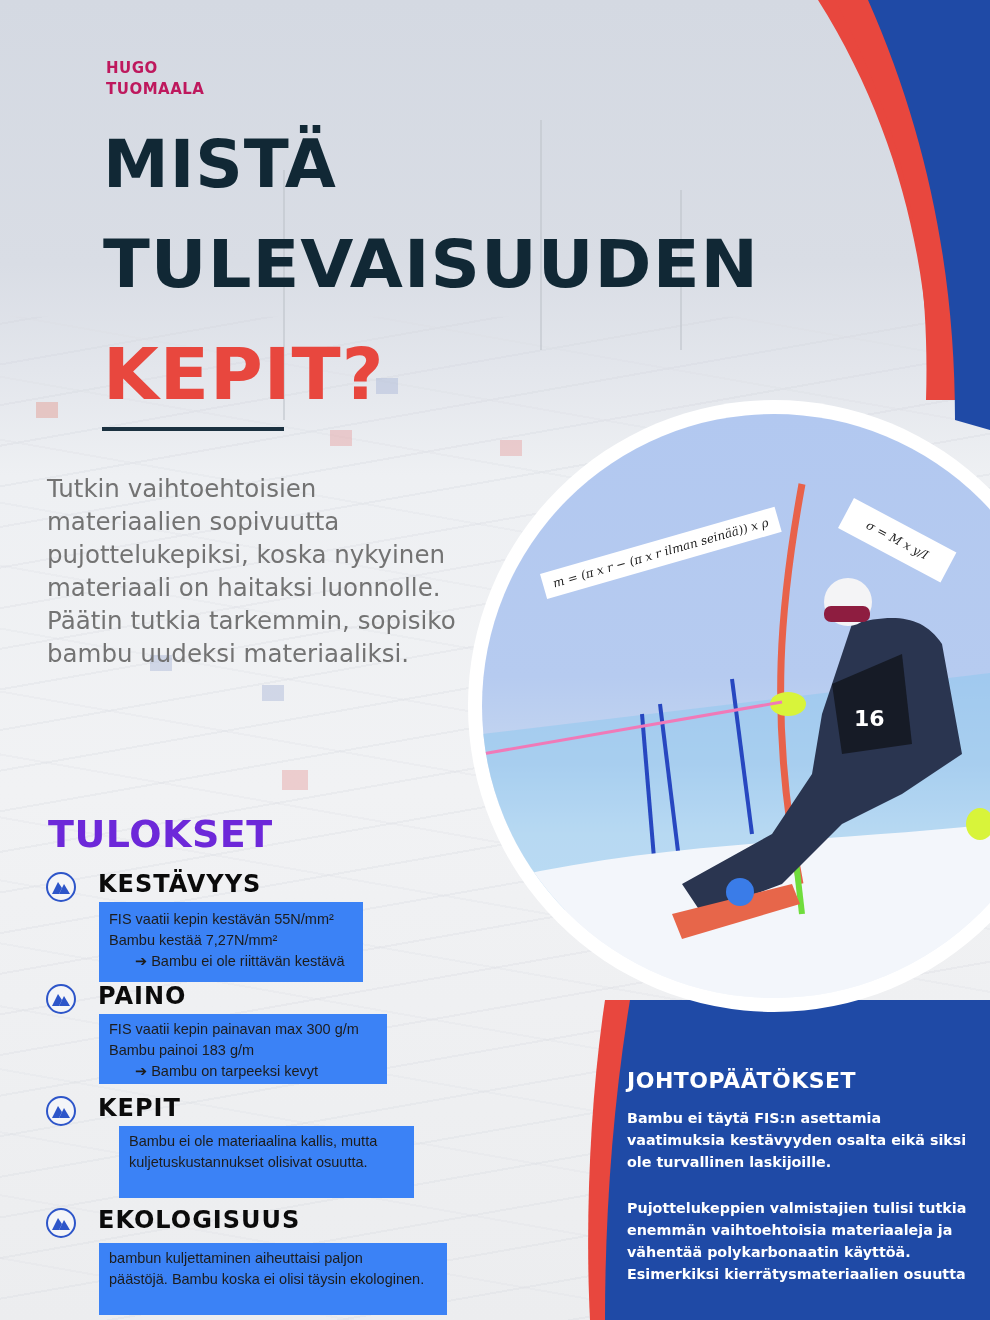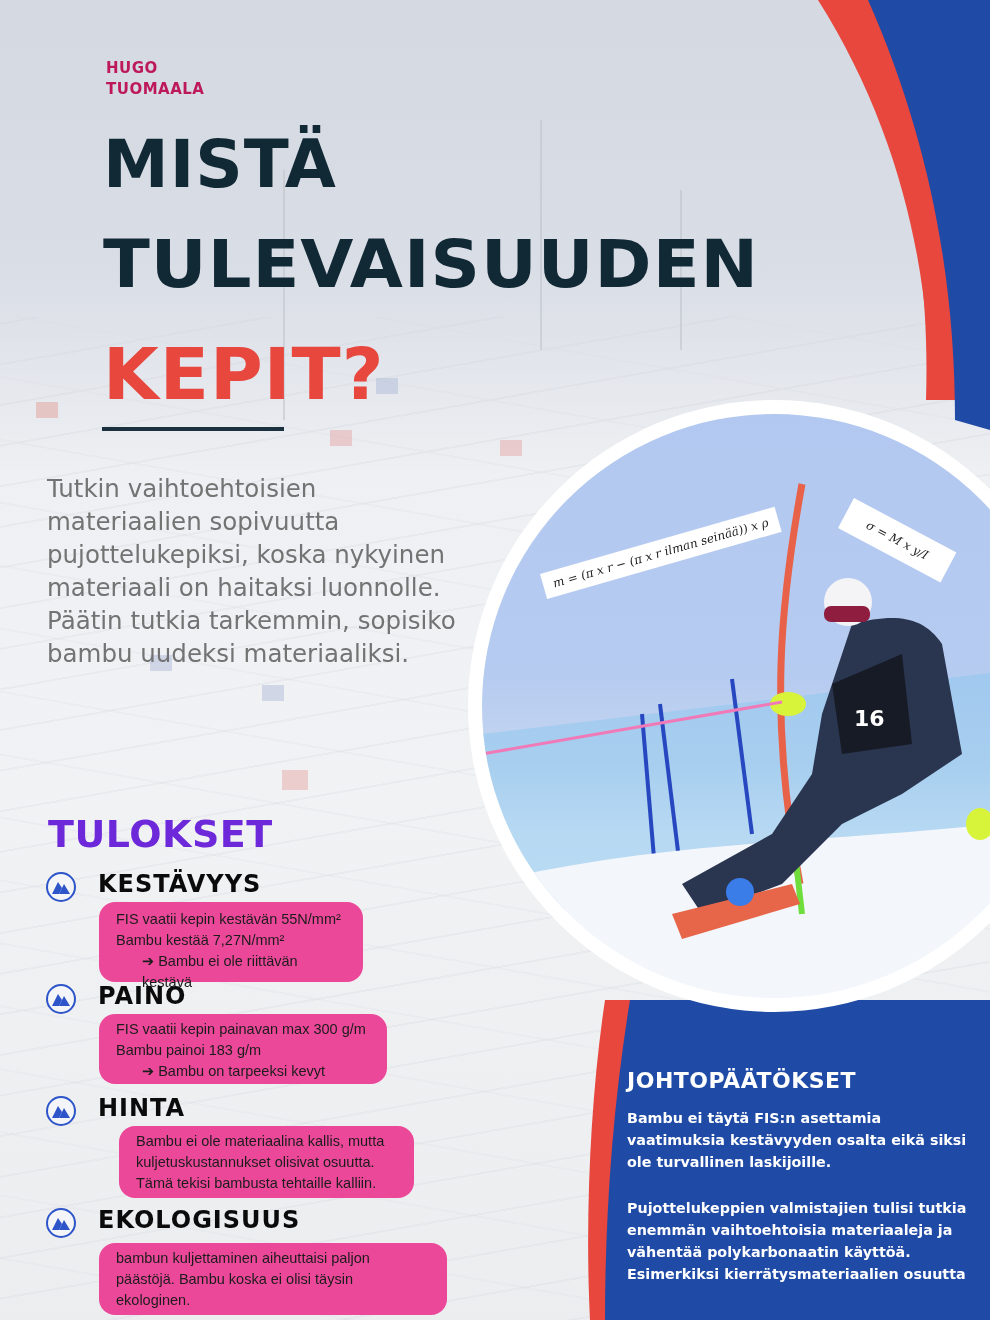--- a/index.html
+++ b/index.html
@@ -28,22 +28,22 @@
   .intro{position:absolute;left:47px;top:472px;width:420px;font-family:"DejaVu Sans",sans-serif;
     font-size:24.5px;line-height:33px;color:#737373;}
   .results-h{position:absolute;left:48px;top:812px;font-family:"DejaVu Sans",sans-serif;font-weight:bold;
     font-size:38px;color:#6d28d9;letter-spacing:.5px;}
   .res-item{position:absolute;left:46px;}
   .res-icon{position:absolute;left:0;top:0;width:30px;height:30px;border-radius:50%;
     border:2.5px solid #2d55c9;box-sizing:border-box;background:#f4f5f8;}
   .res-icon svg{position:absolute;left:4px;top:6px;}
   .res-title{position:absolute;left:52px;top:-2px;font-family:"DejaVu Sans",sans-serif;font-weight:bold;
     font-size:24px;color:#0b0b0b;letter-spacing:1px;white-space:nowrap;}
-  .res-box{position:absolute;background:#ec4899;font-family:"Liberation Sans",sans-serif;
-    font-size:14.5px;line-height:21px;color:#1c1c1c;padding:7px 17px;box-sizing:border-box;border-radius:16px;}
+  .res-box{position:absolute;background:#3b82f6;font-family:"Liberation Sans",sans-serif;
+    font-size:14.5px;line-height:21px;color:#1c1c1c;padding:7px 10px;box-sizing:border-box;}
   .res-box .arrow-line{padding-left:26px;}
   .circle-wrap{position:absolute;left:468px;top:400px;width:612px;height:612px;border-radius:50%;
     background:#ffffff;}
   .circle{position:absolute;left:14px;top:14px;width:584px;height:584px;border-radius:50%;overflow:hidden;
     background:linear-gradient(180deg,#b2c8f0 0%,#b6cbf0 45%,#c5d6f0 60%,#e7edf7 72%,#f3f6fb 100%);}
   .formula{position:absolute;background:#fff;font-family:"DejaVu Serif",serif;font-style:italic;
     font-size:12px;color:#222;padding:6px 10px;white-space:nowrap;}
   .conc{position:absolute;left:627px;top:1068px;width:350px;color:#ffffff;font-family:"DejaVu Sans",sans-serif;}
   .conc-h{font-weight:bold;font-size:22px;letter-spacing:.5px;margin-bottom:14px;}
   .conc p{margin:0 0 24px 0;font-weight:bold;font-size:14.3px;line-height:22px;}
@@ -117,26 +117,25 @@
   <div class="arrow-line"><span>➔</span> <span>Bambu on tarpeeksi kevyt</span></div>
 </div>
 
 <div class="res-item" style="top:1096px;">
   <div class="res-icon">
     <svg width="18" height="14" viewBox="0 0 18 14">
         <polygon points="0,14 6,2 10,8 7,14" fill="#2d55c9"></polygon>
         <polygon points="7,14 12,4 18,14" fill="#2d55c9"></polygon>
       </svg>
   </div>
-  <div class="res-title">HINTA</div>
+  <div class="res-title">KEPIT</div>
 </div>
 <div class="res-box" style="left:99px;top:1126px;width:295px;height:72px;padding-top:5px;margin-left:20px;">
   <div>Bambu ei ole materiaalina kallis, mutta</div>
   <div>kuljetuskustannukset olisivat osuutta.</div>
-  <div>Tämä tekisi bambusta tehtaille kalliin.</div>
 </div>
 
 <div class="res-item" style="top:1208px;">
   <div class="res-icon">
     <svg width="18" height="14" viewBox="0 0 18 14">
         <polygon points="0,14 6,2 10,8 7,14" fill="#2d55c9"></polygon>
         <polygon points="7,14 12,4 18,14" fill="#2d55c9"></polygon>
       </svg>
   </div>
   <div class="res-title">EKOLOGISUUS</div>

